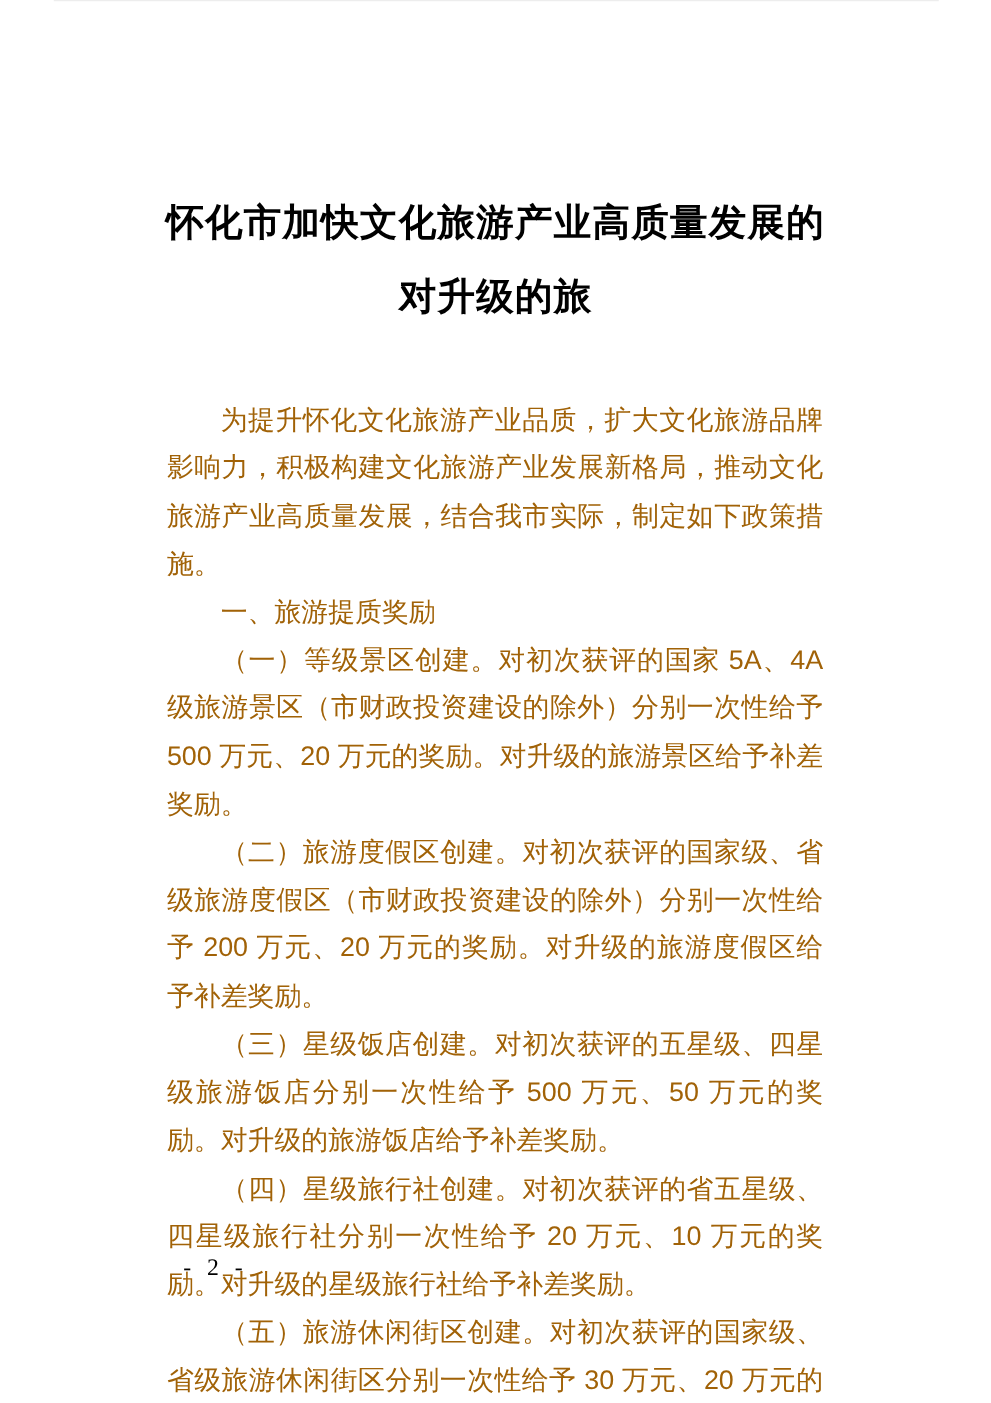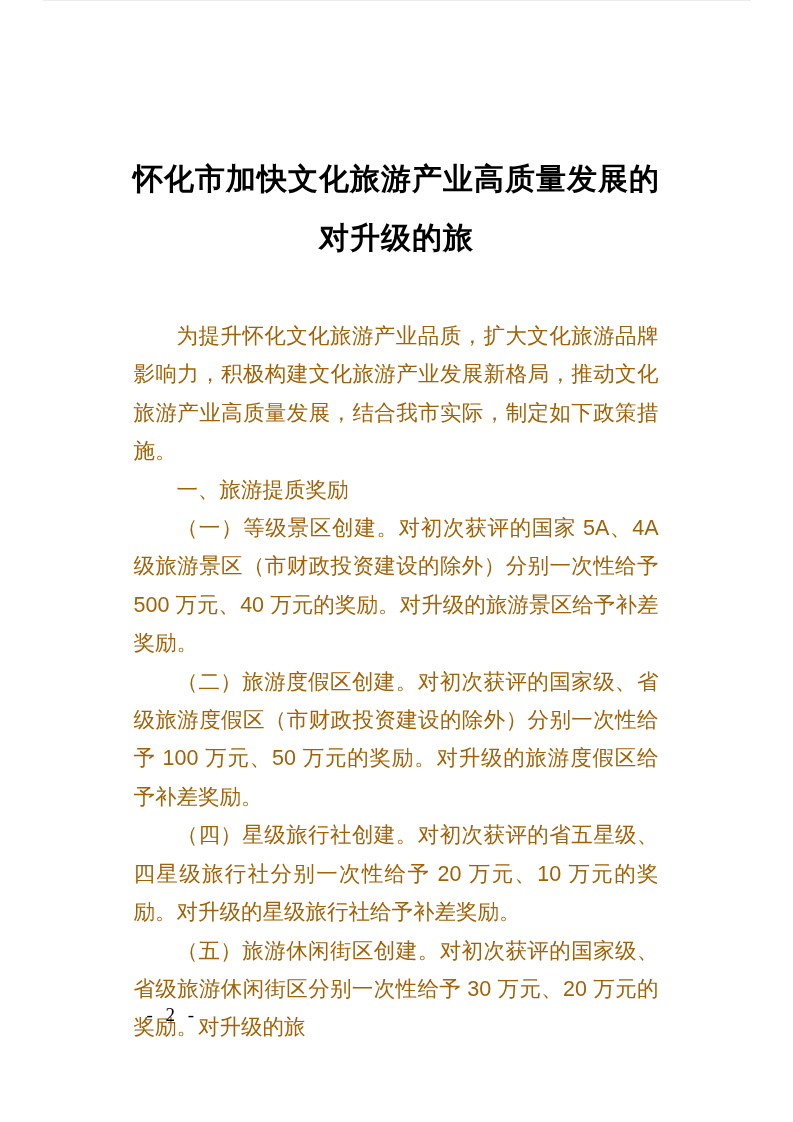--- a/index.html
+++ b/index.html
@@ -52,21 +52,22 @@
 <div class="page">
 
   <h1 class="title-block">
     <span class="title-line">怀化市加快文化旅游产业高质量发展的</span>
     <span class="title-line">对升级的旅</span>
   </h1>
 
   <div class="doc-body">
     <p class="para">为提升怀化文化旅游产业品质，扩大文化旅游品牌影响力，积极构建文化旅游产业发展新格局，推动文化旅游产业高质量发展，结合我市实际，制定如下政策措施。</p>
     <p class="para">一、旅游提质奖励</p>
-    <p class="para">（一）等级景区创建。对初次获评的国家 5A、4A 级旅游景区（市财政投资建设的除外）分别一次性给予 500 万元、40 万元的奖励。对升级的旅游景区给予补差奖励。</p>
-    <p class="para">（二）旅游度假区创建。对初次获评的国家级、省级旅游度假区（市财政投资建设的除外）分别一次性给予 100 万元、50 万元的奖励。对升级的旅游度假区给予补差奖励。</p>
+    <p class="para">（一）等级景区创建。对初次获评的国家 5A、4A 级旅游景区（市财政投资建设的除外）分别一次性给予 500 万元、20 万元的奖励。对升级的旅游景区给予补差奖励。</p>
+    <p class="para">（二）旅游度假区创建。对初次获评的国家级、省级旅游度假区（市财政投资建设的除外）分别一次性给予 200 万元、20 万元的奖励。对升级的旅游度假区给予补差奖励。</p>
+    <p class="para">（三）星级饭店创建。对初次获评的五星级、四星级旅游饭店分别一次性给予 500 万元、50 万元的奖励。对升级的旅游饭店给予补差奖励。</p>
     <p class="para">（四）星级旅行社创建。对初次获评的省五星级、四星级旅行社分别一次性给予 20 万元、10 万元的奖励。对升级的星级旅行社给予补差奖励。</p>
     <p class="para">（五）旅游休闲街区创建。对初次获评的国家级、省级旅游休闲街区分别一次性给予 30 万元、20 万元的奖励。对升级的旅</p>
   </div>
 
   <div class="page-number">- 2 -</div>
 
 </div>
 
 </body></html>

